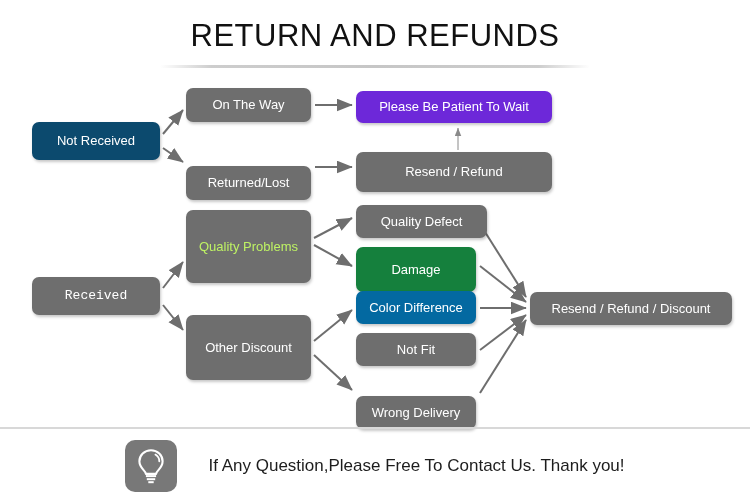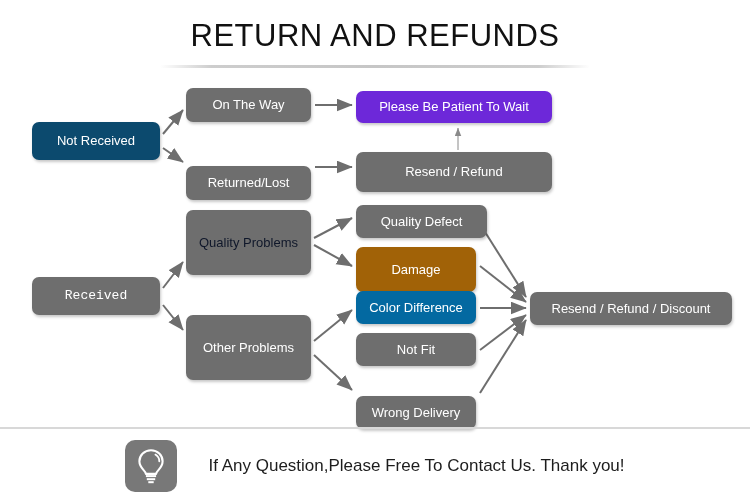--- a/index.html
+++ b/index.html
@@ -154,24 +154,24 @@
     <line x1="458" y1="150" x2="458" y2="128" stroke="#8a8a8a" stroke-width="1" fill="none" marker-end="url(#ah-thin)"></line>
   </svg>
 
   <div id="nodes">
       <div class="node" style="left: 32px; top: 122px; width: 128px; height: 38px; background: #0c4a6e; color: rgb(255, 255, 255);">Not Received</div>
       <div class="node" style="left: 186px; top: 88px; width: 125px; height: 34px; background: rgb(110, 110, 110); color: rgb(255, 255, 255);">On The Way</div>
       <div class="node" style="left: 186px; top: 150px; width: 125px; height: 34px; background: rgb(110, 110, 110); color: rgb(255, 255, 255); margin-top: 16px;">Returned/Lost</div>
       <div class="node" style="left: 356px; top: 91px; width: 196px; height: 32px; background: #6d28d9; color: rgb(255, 255, 255);">Please Be Patient To Wait</div>
       <div class="node" style="left: 356px; top: 152px; width: 196px; height: 40px; background: rgb(110, 110, 110); color: rgb(255, 255, 255);">Resend / Refund</div>
       <div class="node" style="left: 32px; top: 277px; width: 128px; height: 38px; background: rgb(110, 110, 110); color: rgb(255, 255, 255); font-family: Liberation Mono, monospace;">Received</div>
-      <div class="node" style="left: 186px; top: 210px; width: 125px; height: 65px; background: rgb(110, 110, 110); color: #0f172a;">Quality Problems</div>
-      <div class="node" style="left: 186px; top: 315px; width: 125px; height: 65px; background: rgb(110, 110, 110); color: rgb(255, 255, 255);">Other Problems</div>
+      <div class="node" style="left: 186px; top: 210px; width: 125px; height: 73px; background: rgb(110, 110, 110); color: #bef264;">Quality Problems</div>
+      <div class="node" style="left: 186px; top: 315px; width: 125px; height: 65px; background: rgb(110, 110, 110); color: rgb(255, 255, 255);">Other Discount</div>
       <div class="node" style="left: 356px; top: 205px; width: 131px; height: 33px; background: rgb(110, 110, 110); color: rgb(255, 255, 255);">Quality Defect</div>
-      <div class="node" style="left: 356px; top: 247px; width: 120px; height: 45px; background: #a16207; color: rgb(255, 255, 255);">Damage</div>
+      <div class="node" style="left: 356px; top: 247px; width: 120px; height: 45px; background: #15803d; color: rgb(255, 255, 255);">Damage</div>
       <div class="node" style="left: 356px; top: 291px; width: 120px; height: 33px; background: #0369a1; color: rgb(255, 255, 255);">Color Difference</div>
       <div class="node" style="left: 356px; top: 333px; width: 120px; height: 33px; background: rgb(110, 110, 110); color: rgb(255, 255, 255);">Not Fit</div>
       <div class="node" style="left: 356px; top: 376px; width: 120px; height: 33px; background: rgb(110, 110, 110); color: rgb(255, 255, 255); margin-top: 20px;">Wrong Delivery</div>
       <div class="node" style="left: 530px; top: 292px; width: 202px; height: 33px; background: rgb(110, 110, 110); color: rgb(255, 255, 255);">Resend / Refund / Discount</div>
     </div>
 
   <div class="footer-rule"></div>
 
   <div class="footer">
     <div class="bulb-badge">

